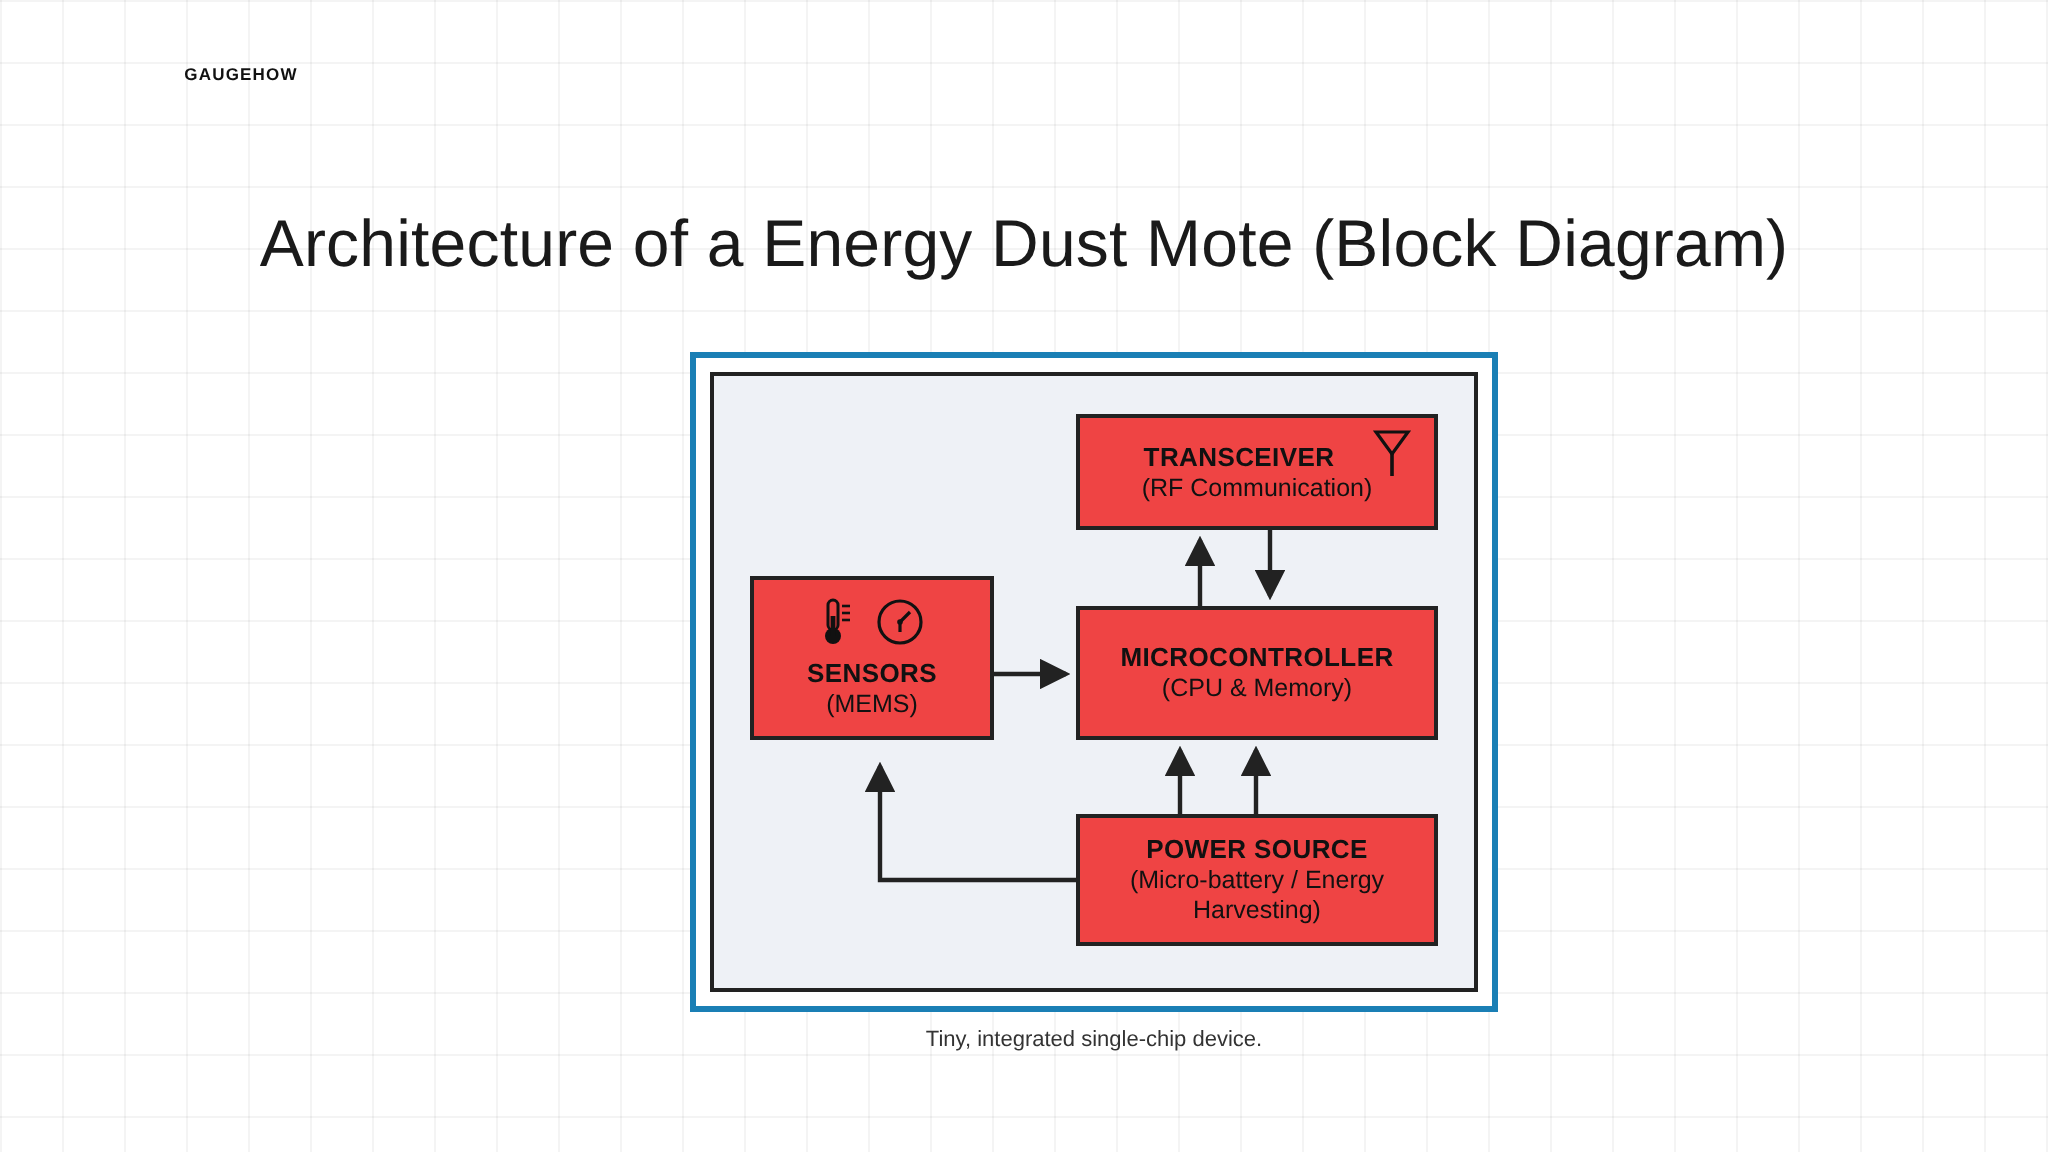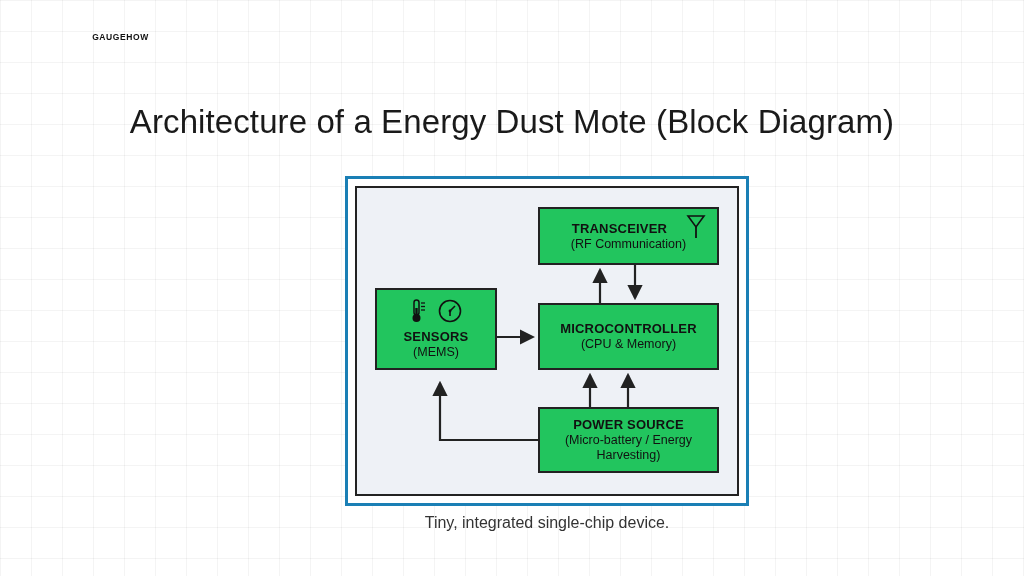--- a/index.html
+++ b/index.html
@@ -127,21 +127,21 @@
     color: #111;
     line-height: 17px;
   }
   .soc-label .sub {
     font-weight: normal;
     font-size: 13px;
   }
 
   .block {
     position: absolute;
-    background: #22c55e;
+    background: #ef4444;
     border: 2px solid #222;
     box-sizing: border-box;
     display: flex;
     flex-direction: column;
     align-items: center;
     justify-content: center;
     text-align: center;
   }
   .block .b-title {
     font-size: 13px;
@@ -189,21 +189,21 @@
     height: 330px;
     pointer-events: none;
   }
 
   .caption {
     position: absolute;
     left: 0;
     top: 338px;
     width: 404px;
     text-align: center;
-    font-size: 16px;
+    font-size: 11px;
     color: #333;
   }
 </style>
 </head>
 <body>
 
 <div class="grid-bg"></div>
 
 <div class="logo">
   <div class="logo-top">GAUGEHOW</div>

